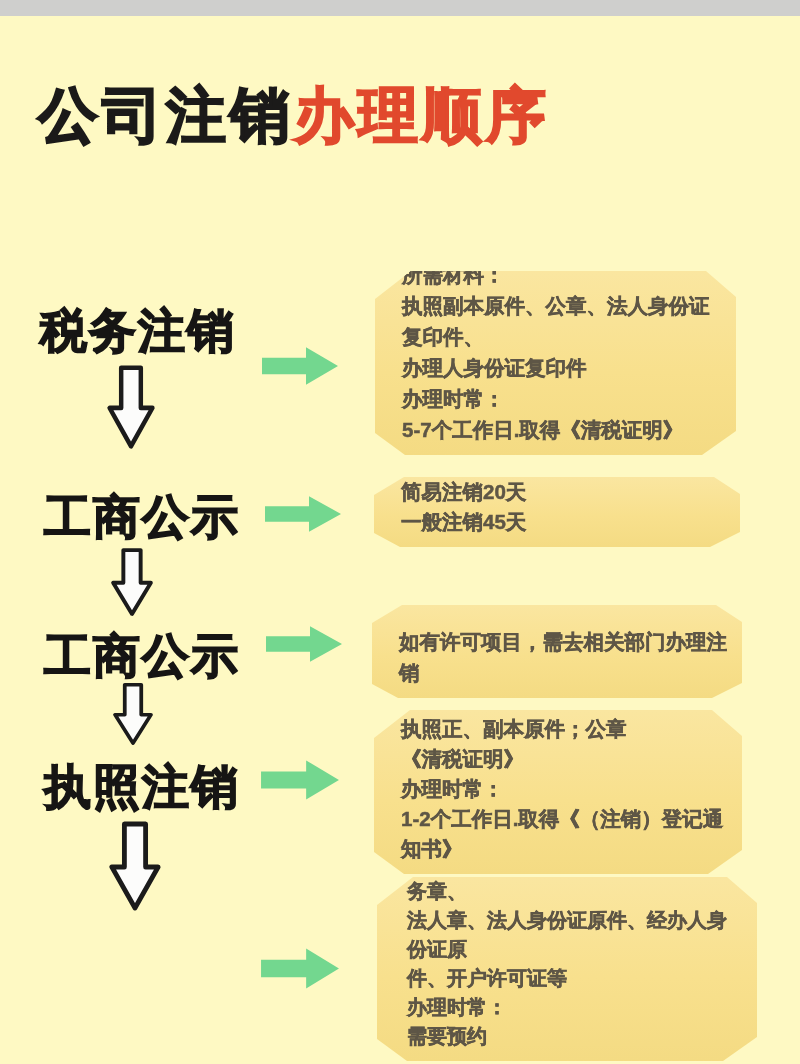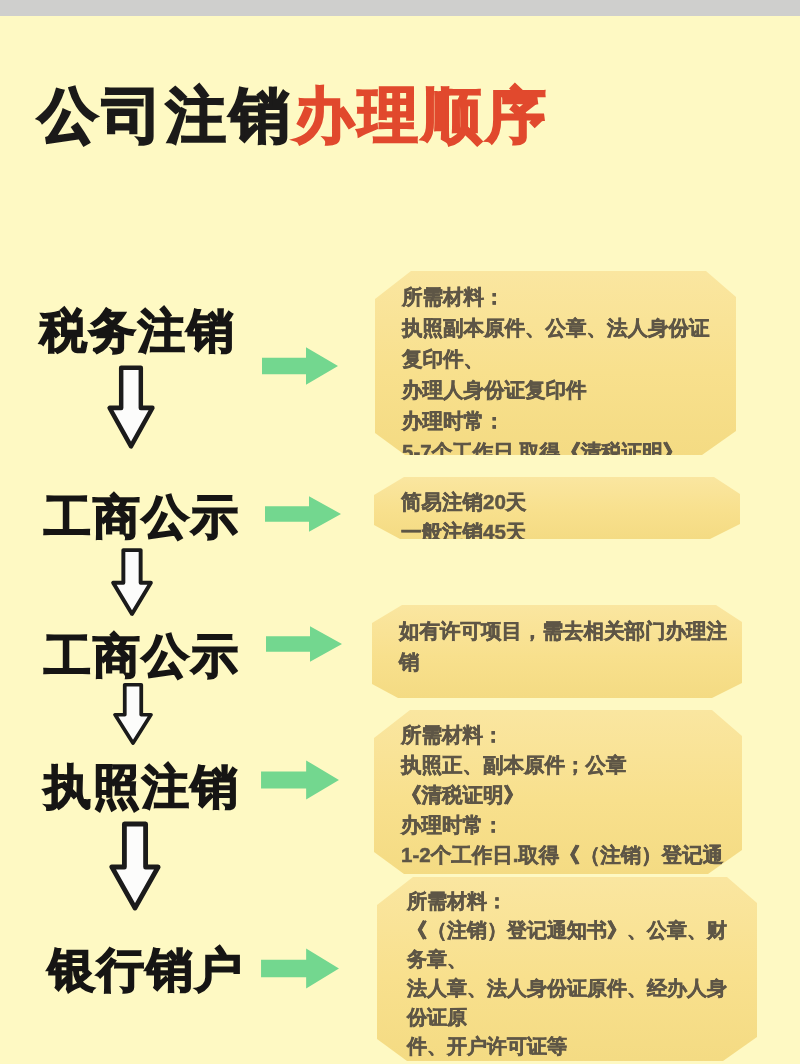--- a/index.html
+++ b/index.html
@@ -34,33 +34,33 @@
   .da4{left:108px;top:804px;width:54px;height:92px}
   
   .green-arrow{position:absolute;}
   .ga1{left:260px;top:329px;width:80px;height:42px}
   .ga2{left:263px;top:478px;width:80px;height:40px}
   .ga3{left:264px;top:608px;width:80px;height:40px}
   .ga4{left:259px;top:742px;width:82px;height:44px}
   .ga5{left:259px;top:930px;width:82px;height:45px}
   
   .ybox{
-    position:absolute;display:flex;align-items:flex-start;
+    position:absolute;display:flex;align-items:flex-end;
     background:linear-gradient(180deg,#FAE6A0 0%,#F8E08D 55%,#F4DB83 100%);
     clip-path:polygon(36px 0,calc(100% - 30px) 0,100% 26px,
       100% calc(100% - 24px),calc(100% - 34px) 100%,30px 100%,
       0 calc(100% - 22px),0 28px);
   }
   .ybox.shallow{
     clip-path:polygon(30px 0,calc(100% - 26px) 0,100% 17px,
       100% calc(100% - 15px),calc(100% - 30px) 100%,26px 100%,
       0 calc(100% - 14px),0 18px);
   }
   .yb1{left:375px;top:255px;width:361px;height:184px}
-  .yb2{left:374px;top:461px;width:366px;height:62px}
+  .yb2{left:374px;top:461px;width:366px;height:70px}
   .yb3{left:372px;top:589px;width:370px;height:93px}
   .yb4{left:374px;top:694px;width:368px;height:164px}
   .yb5{left:377px;top:861px;width:380px;height:184px}
   .ybox-text{
     padding:10px 12px 10px 27px;font-size:20.5px;font-weight:bold;
     color:#5E5646;-webkit-text-stroke:0.5px #5E5646;
     line-height:31px;white-space:pre-line;
   }
   .yb2 .ybox-text{line-height:30px}
   .yb4 .ybox-text{line-height:30px}
@@ -119,21 +119,20 @@
     <div class="ybox-text">所需材料：
 执照正、副本原件；公章
 《清税证明》
 办理时常：
 1-2个工作日.取得《（注销）登记通知书》</div>
   </div>
   <svg class="down-arrow da4" viewBox="0 0 56 92" preserveAspectRatio="none">
     <path d="M17 4 H39 V47 H52 L28 88 L4 47 H17 Z" fill="#FCFCFB" stroke="#1B1B1B" stroke-width="5" stroke-linejoin="round"></path>
   </svg>
 
-  <div class="step-label lbl5">银行销户</div>
   <svg class="green-arrow ga5" viewBox="0 0 80 46" preserveAspectRatio="none">
     <path d="M2 14 H46 V2.5 L78 23 L46 43.5 V32 H2 Z" fill="#73D78F"></path>
   </svg>
   <div class="ybox yb5">
     <div class="ybox-text">所需材料：
 《（注销）登记通知书》、公章、财务章、
 法人章、法人身份证原件、经办人身份证原
 件、开户许可证等
 办理时常：
 需要预约</div>

